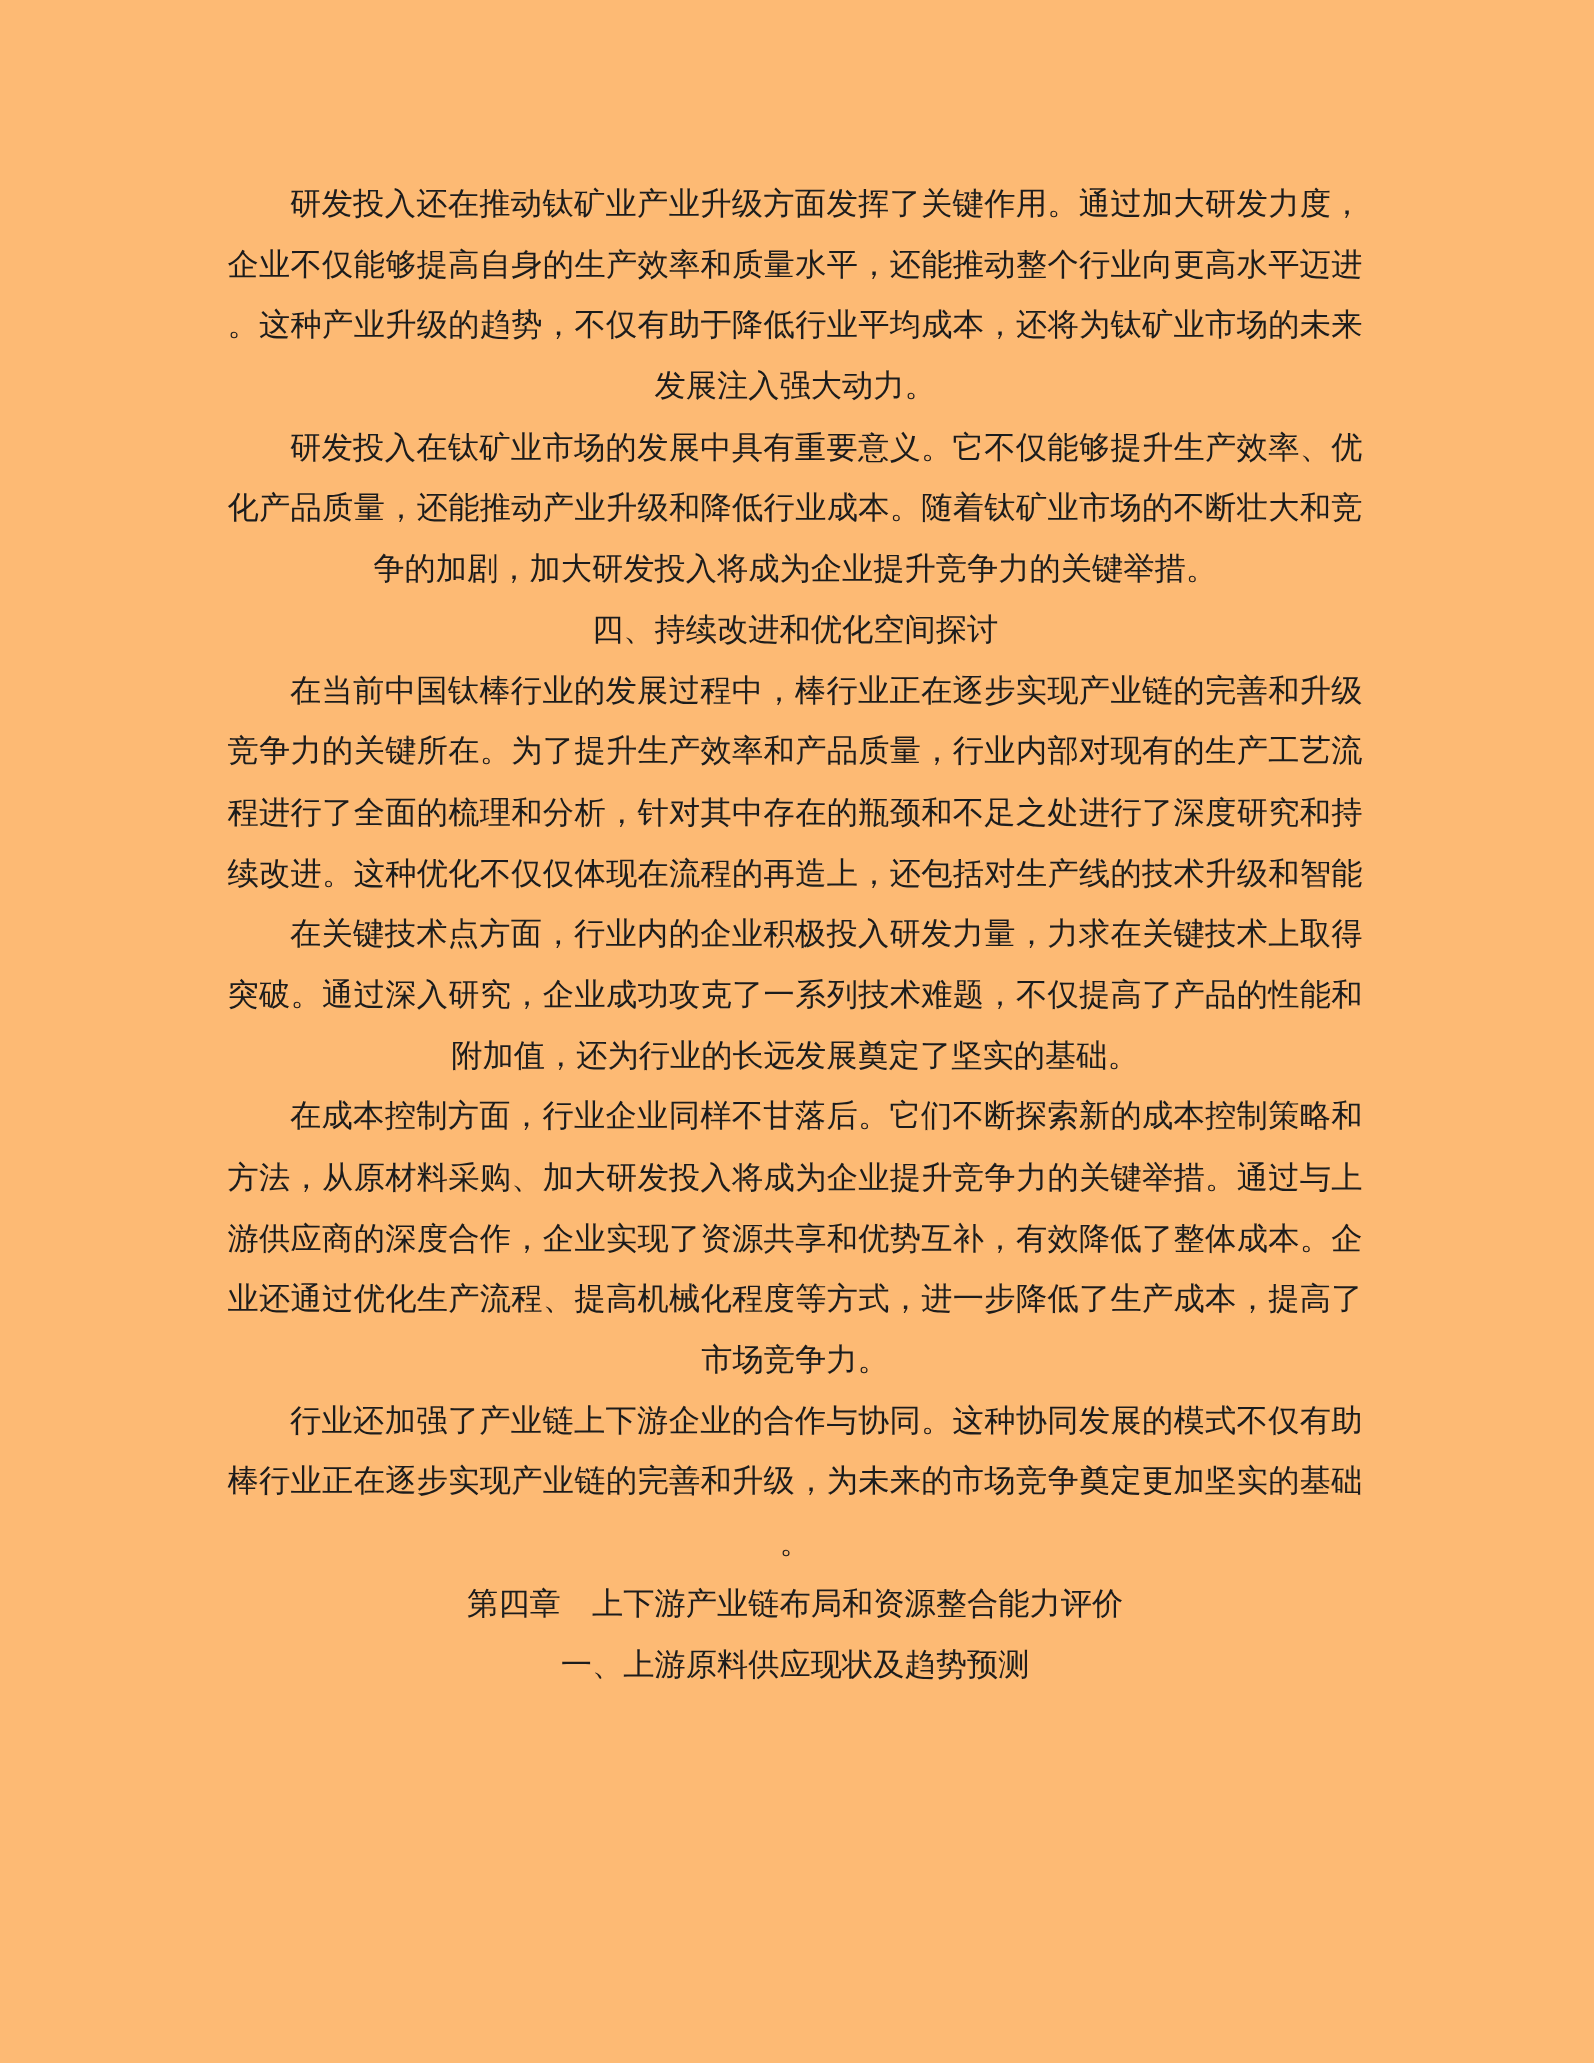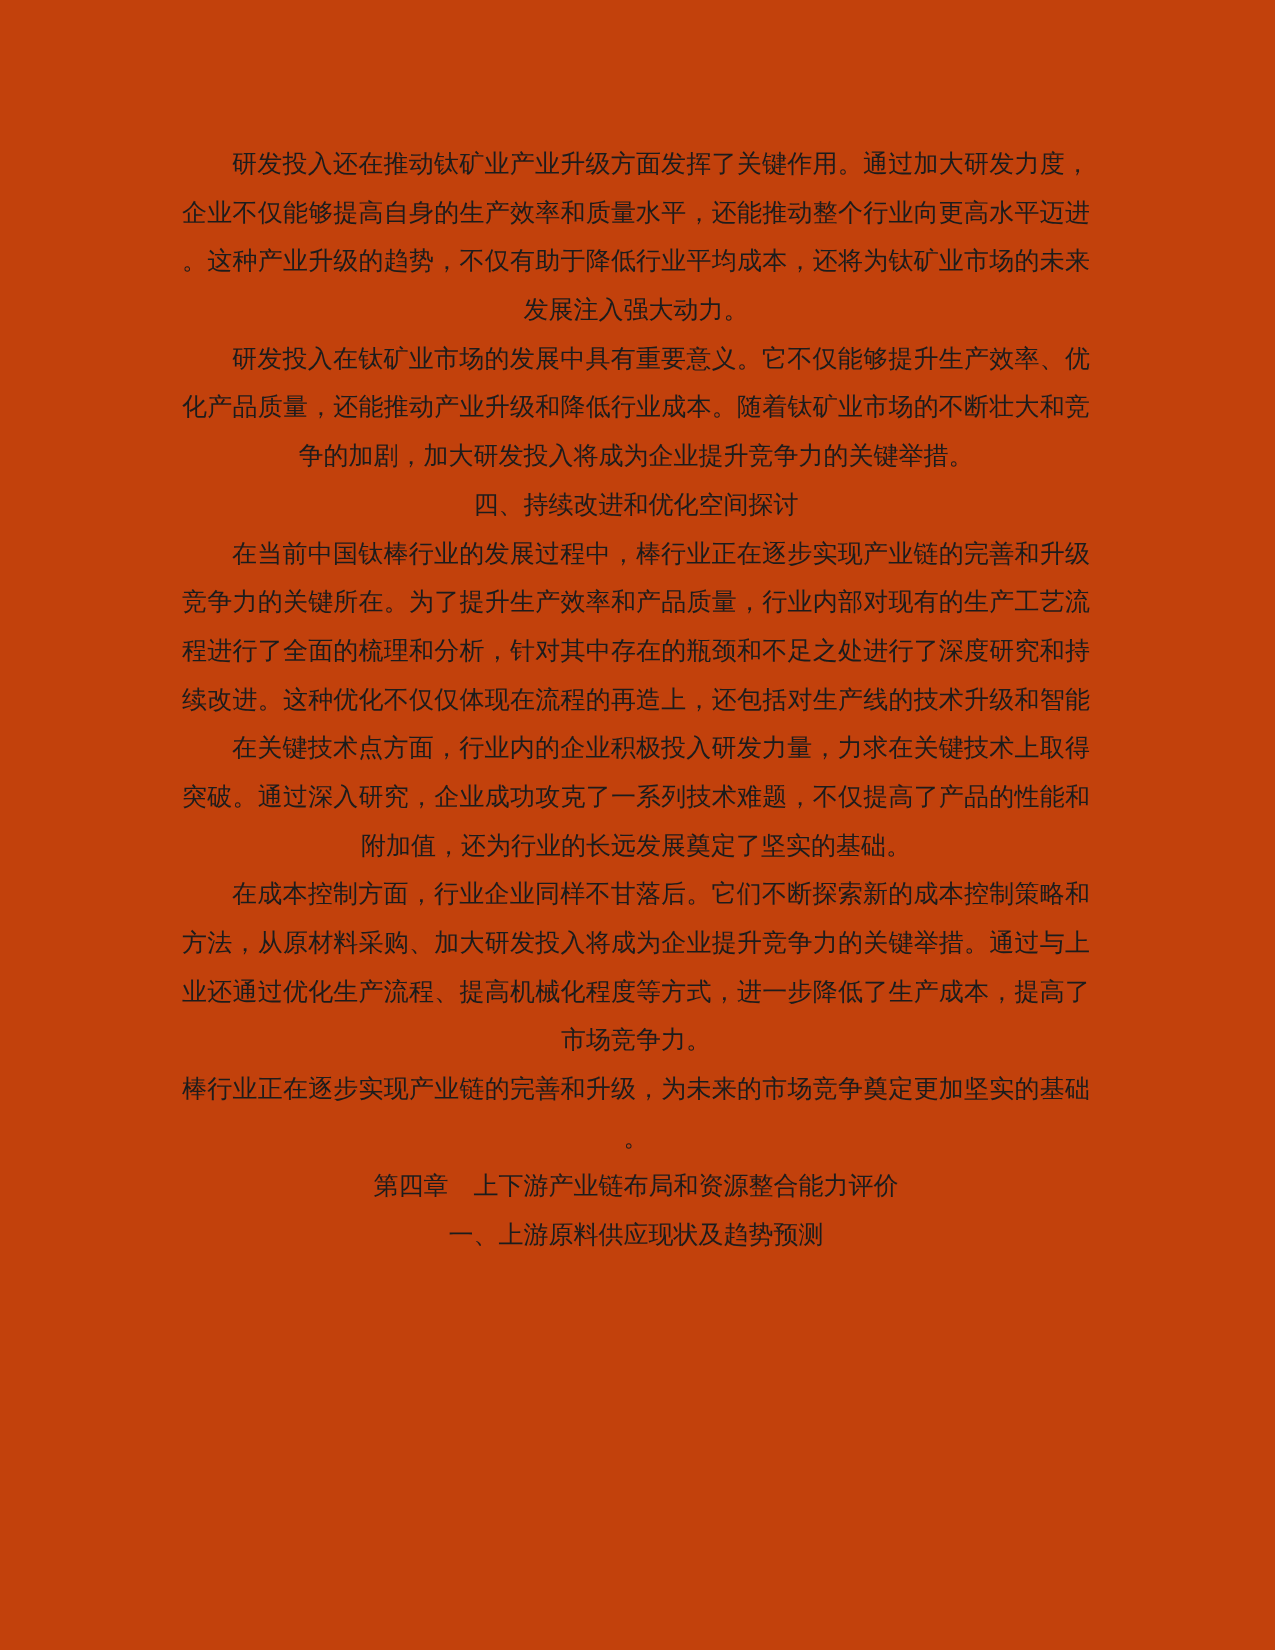--- a/index.html
+++ b/index.html
@@ -4,21 +4,21 @@
 <style>
   html, body {
     margin: 0;
     padding: 0;
     background: #ffffff;
   }
   .page {
     position: relative;
     width: 1275px;
     height: 1650px;
-    background: #c2410c;
+    background: #fdba74;
     overflow: hidden;
   }
   .textblock {
     position: absolute;
     left: 182px;
     top: 140px;
     width: 908px;
     font-family: "Liberation Serif", "DejaVu Serif", serif;
     font-size: 25px;
     line-height: 48.7px;
@@ -56,20 +56,22 @@
     <div class="line">四、持续改进和优化空间探讨</div>
     <div class="line indent fill">在当前中国钛棒行业的发展过程中，棒行业正在逐步实现产业链的完善和升级</div>
     <div class="line fill">竞争力的关键所在。为了提升生产效率和产品质量，行业内部对现有的生产工艺流</div>
     <div class="line fill">程进行了全面的梳理和分析，针对其中存在的瓶颈和不足之处进行了深度研究和持</div>
     <div class="line fill">续改进。这种优化不仅仅体现在流程的再造上，还包括对生产线的技术升级和智能</div>
     <div class="line indent fill">在关键技术点方面，行业内的企业积极投入研发力量，力求在关键技术上取得</div>
     <div class="line fill">突破。通过深入研究，企业成功攻克了一系列技术难题，不仅提高了产品的性能和</div>
     <div class="line">附加值，还为行业的长远发展奠定了坚实的基础。</div>
     <div class="line indent fill">在成本控制方面，行业企业同样不甘落后。它们不断探索新的成本控制策略和</div>
     <div class="line fill">方法，从原材料采购、加大研发投入将成为企业提升竞争力的关键举措。通过与上</div>
+    <div class="line fill">游供应商的深度合作，企业实现了资源共享和优势互补，有效降低了整体成本。企</div>
     <div class="line fill">业还通过优化生产流程、提高机械化程度等方式，进一步降低了生产成本，提高了</div>
     <div class="line">市场竞争力。</div>
+    <div class="line indent fill">行业还加强了产业链上下游企业的合作与协同。这种协同发展的模式不仅有助</div>
     <div class="line fill">棒行业正在逐步实现产业链的完善和升级，为未来的市场竞争奠定更加坚实的基础</div>
     <div class="line">。</div>
     <div class="line">第四章　上下游产业链布局和资源整合能力评价</div>
     <div class="line">一、上游原料供应现状及趋势预测</div>
   </div>
 </div>
 
 </body></html>

